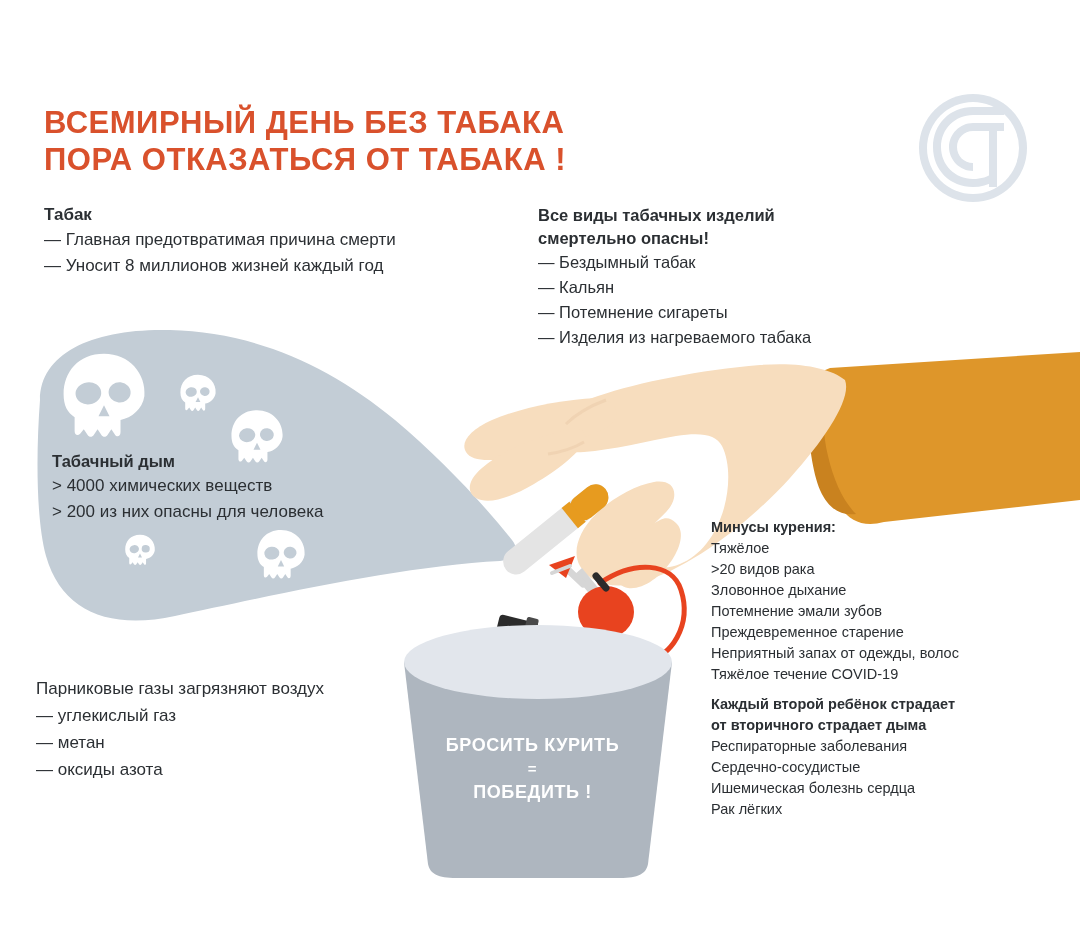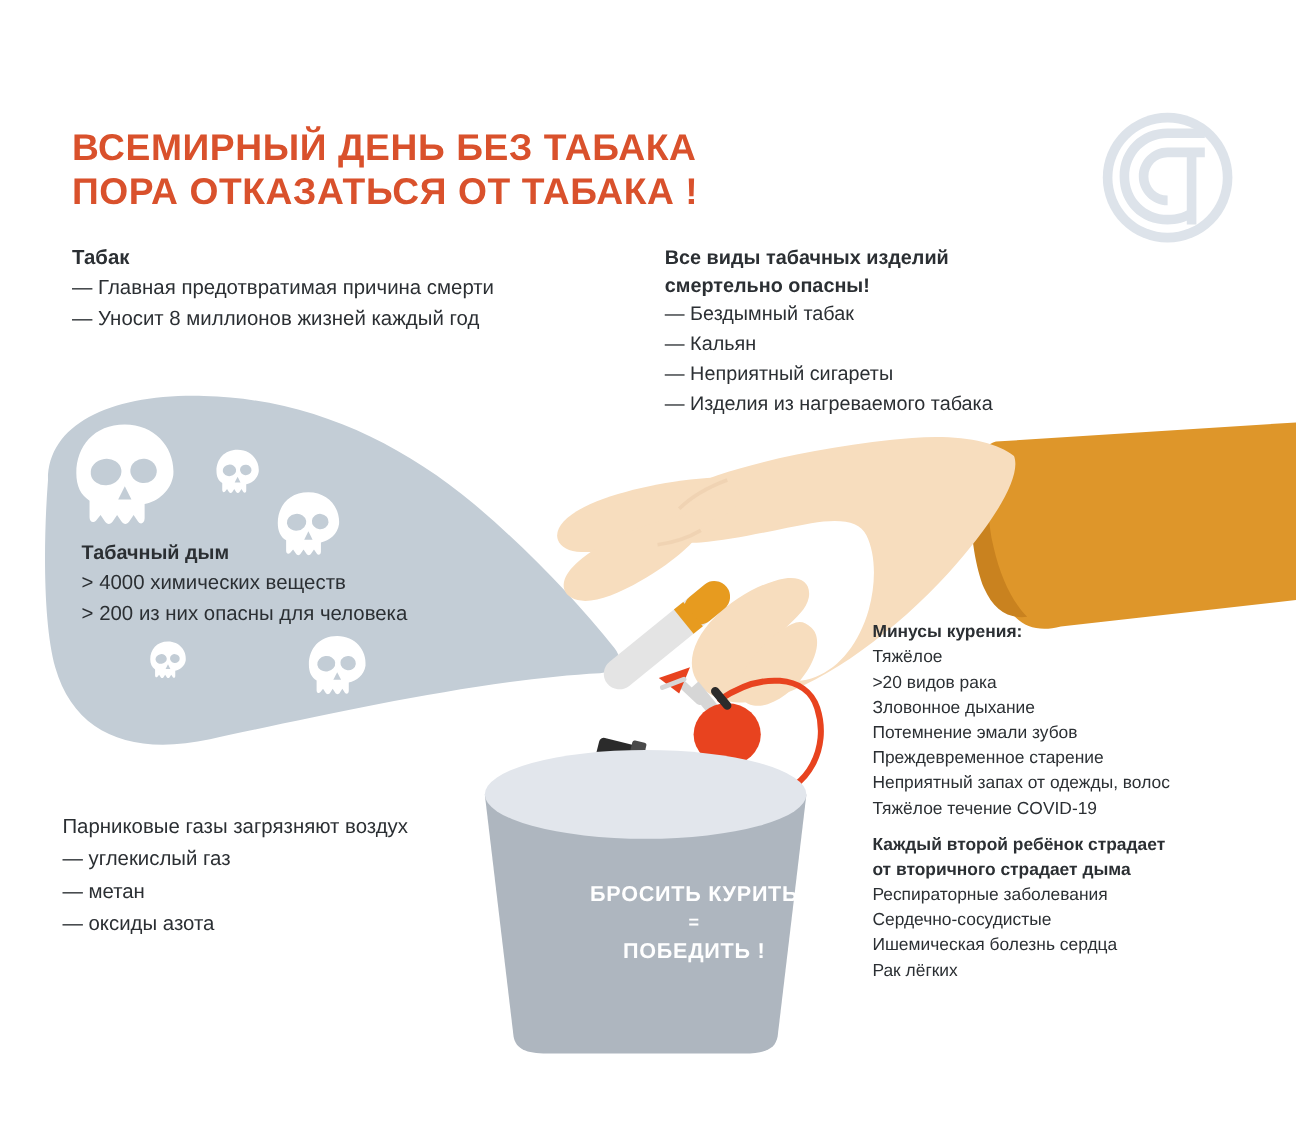--- a/index.html
+++ b/index.html
@@ -17,21 +17,21 @@
     font-family: "Liberation Sans", "DejaVu Sans", sans-serif;
     color: #2b2f33;
   }
   #art {
     position: absolute;
     left: 0; top: 0;
     width: 1080px;
     height: 940px;
     pointer-events: none;
   }
-  .layer-text { position: absolute; margin-left: 16px; }
+  .layer-text { position: absolute; }
 
   
   #title-block {
     left: 44px;
     top: 104px;
     width: 620px;
   }
   #title-block .tline {
     font-weight: bold;
     font-size: 31px;
@@ -76,21 +76,21 @@
   #child-block { left: 711px; top: 694px; width: 320px; }
   #child-block .blk-head { font-size: 14.5px; line-height: 21px; }
   #child-block .blk-line { font-size: 14.5px; line-height: 21px; }
 
   
   #green-block { left: 36px; top: 675px; width: 380px; }
   #green-block .blk-line { font-size: 17px; line-height: 27px; }
 
   
   #bucket-slogan {
-    left: 441px;
+    left: 411px;
     top: 733px;
     width: 243px;
     text-align: center;
   }
   #bucket-slogan .sl {
     color: #ffffff;
     font-weight: bold;
     font-size: 18px;
     line-height: 25px;
     letter-spacing: 0.6px;
@@ -289,21 +289,21 @@
     <div class="blk-head">Табак</div>
     <div class="blk-line">— Главная предотвратимая причина смерти</div>
     <div class="blk-line">— Уносит 8 миллионов жизней каждый год</div>
   </div>
 
   <div id="alltypes-block" class="layer-text">
     <div class="blk-head">Все виды табачных изделий</div>
     <div class="blk-head">смертельно опасны!</div>
     <div class="blk-line">— Бездымный табак</div>
     <div class="blk-line">— Кальян</div>
-    <div class="blk-line">— Неприятный сигареты</div>
+    <div class="blk-line">— Потемнение сигареты</div>
     <div class="blk-line">— Изделия из нагреваемого табака</div>
   </div>
 
   <div id="smoke-block" class="layer-text">
     <div class="blk-head">Табачный дым</div>
     <div class="blk-line">&gt; 4000 химических веществ</div>
     <div class="blk-line">&gt; 200 из них опасны для человека</div>
   </div>
 
   <div id="minus-block" class="layer-text">

